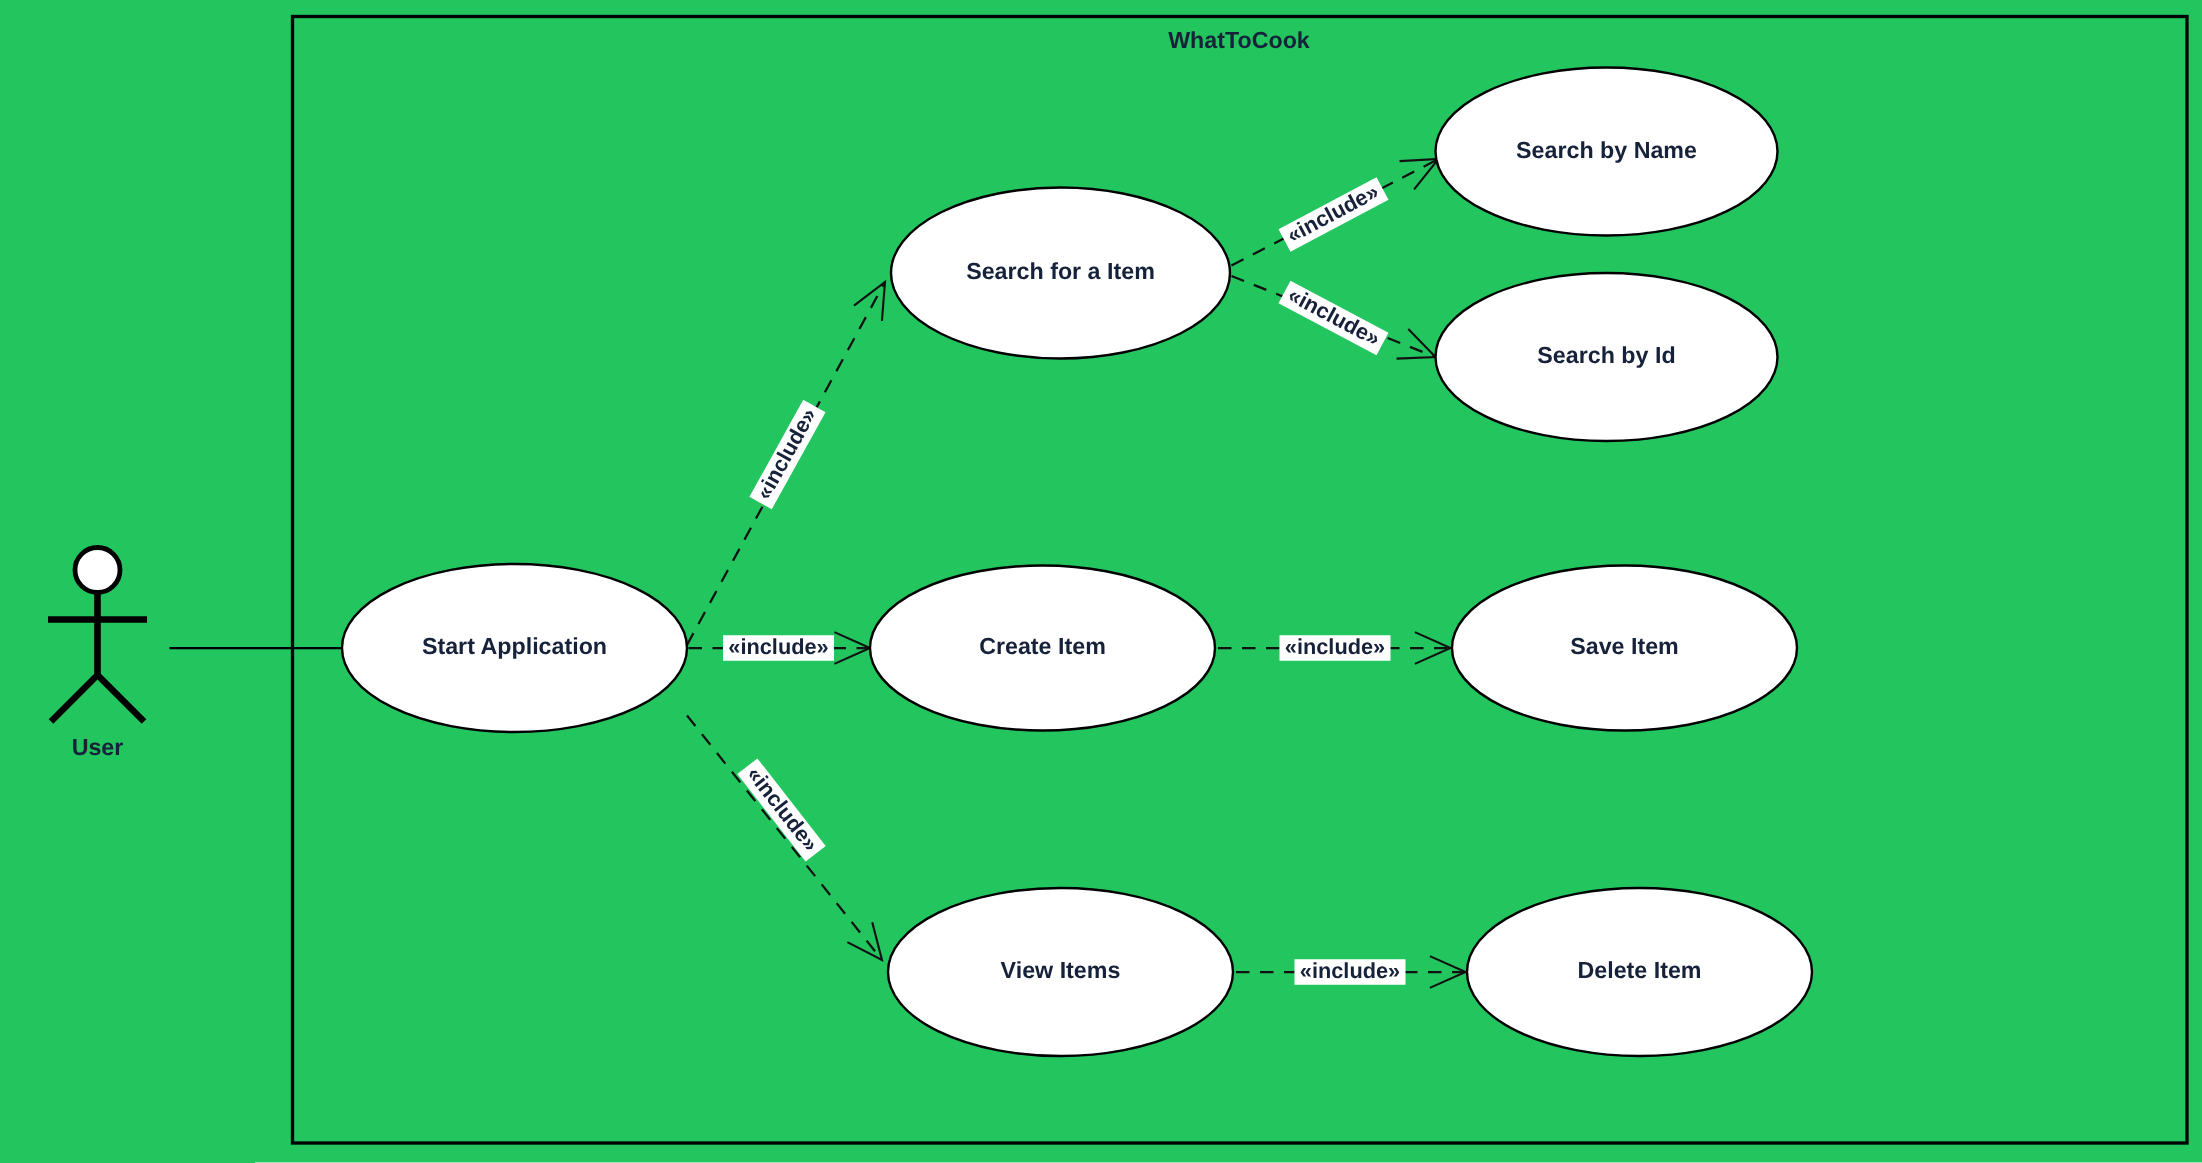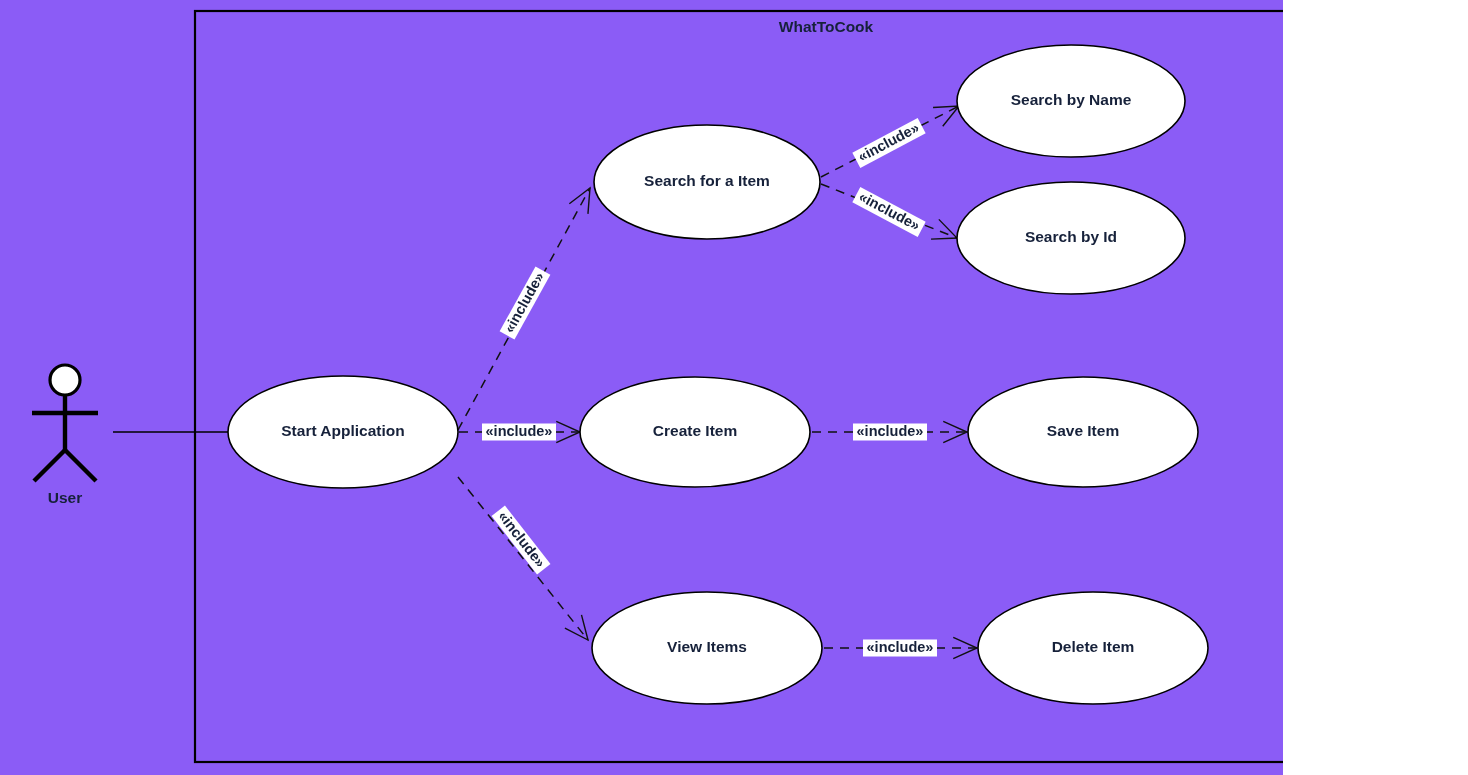--- a/index.html
+++ b/index.html
@@ -5,23 +5,23 @@
   html, body {
     margin: 0;
     padding: 0;
     background: #ffffff;
   }
   body {
     font-family: "Liberation Sans", sans-serif;
   }
   #diagram-root {
     position: relative;
-    width: 1283px;
+    width: 1468px;
     height: 775px;
-    background: #8b5cf6;
+    background: #22c55e;
     overflow: hidden;
   }
   svg#uml-canvas {
     display: block;
     width: 1468px;
     height: 775px;
   }
   .boundary-box {
     fill: none;
     stroke: #000000;

